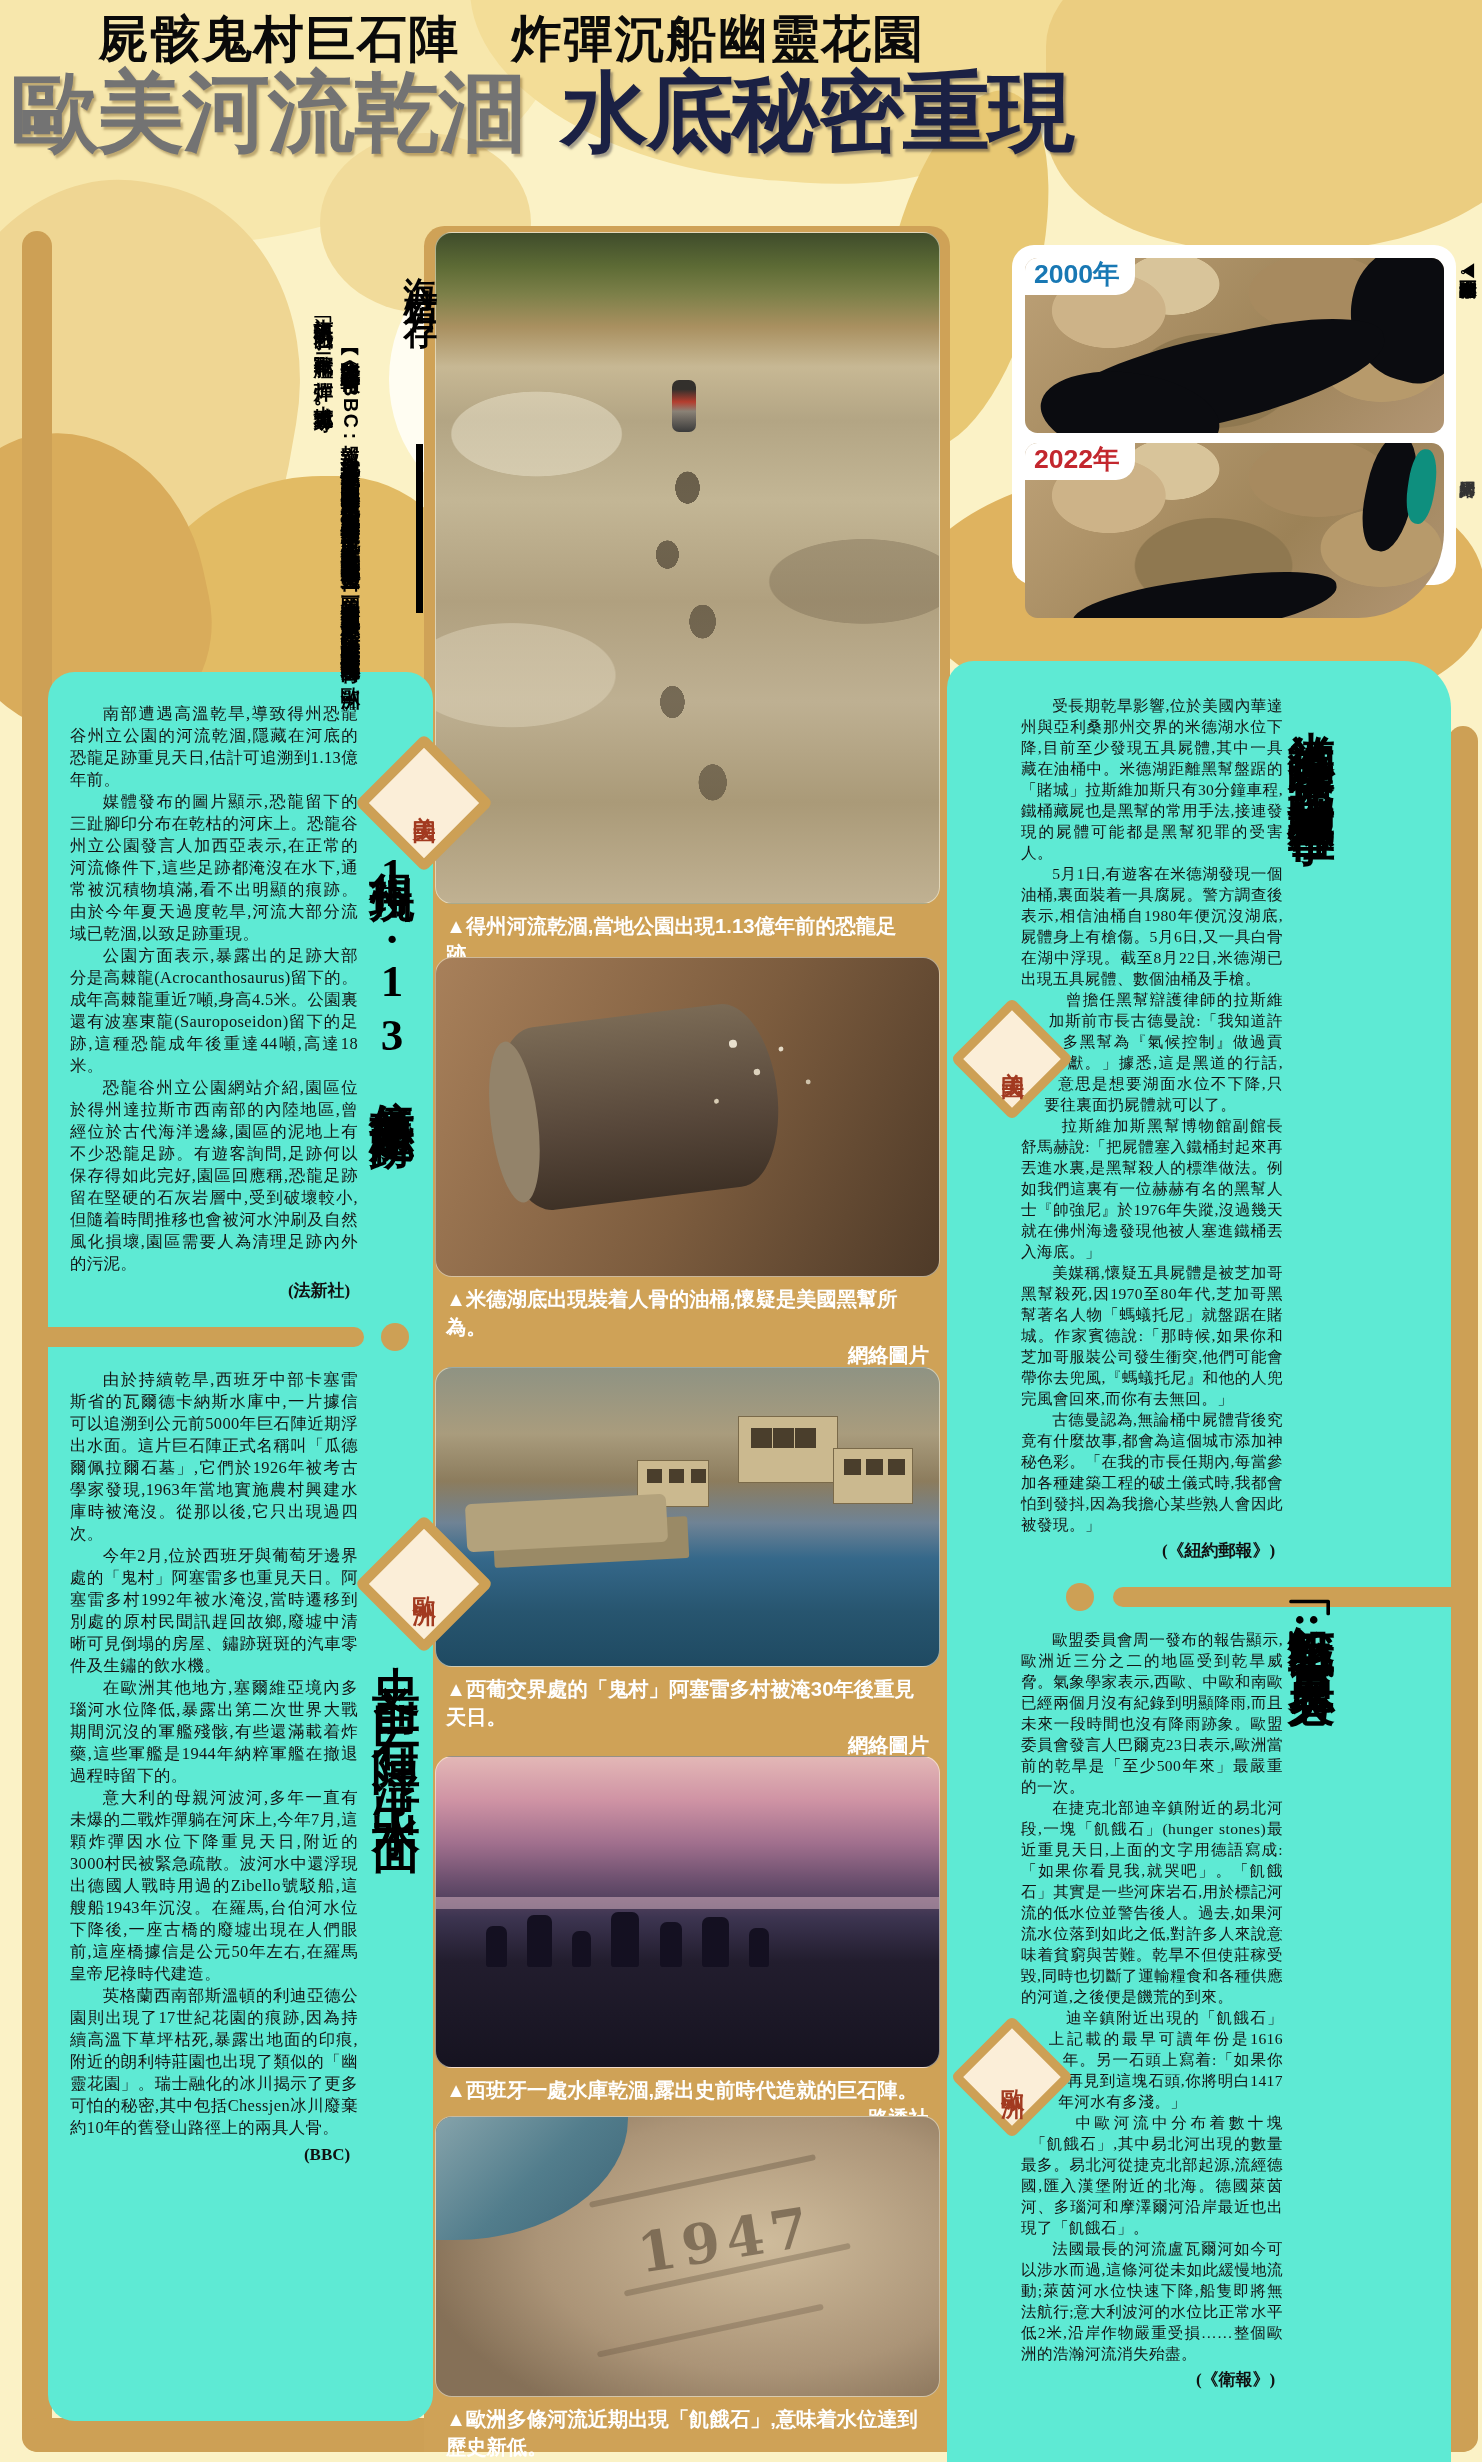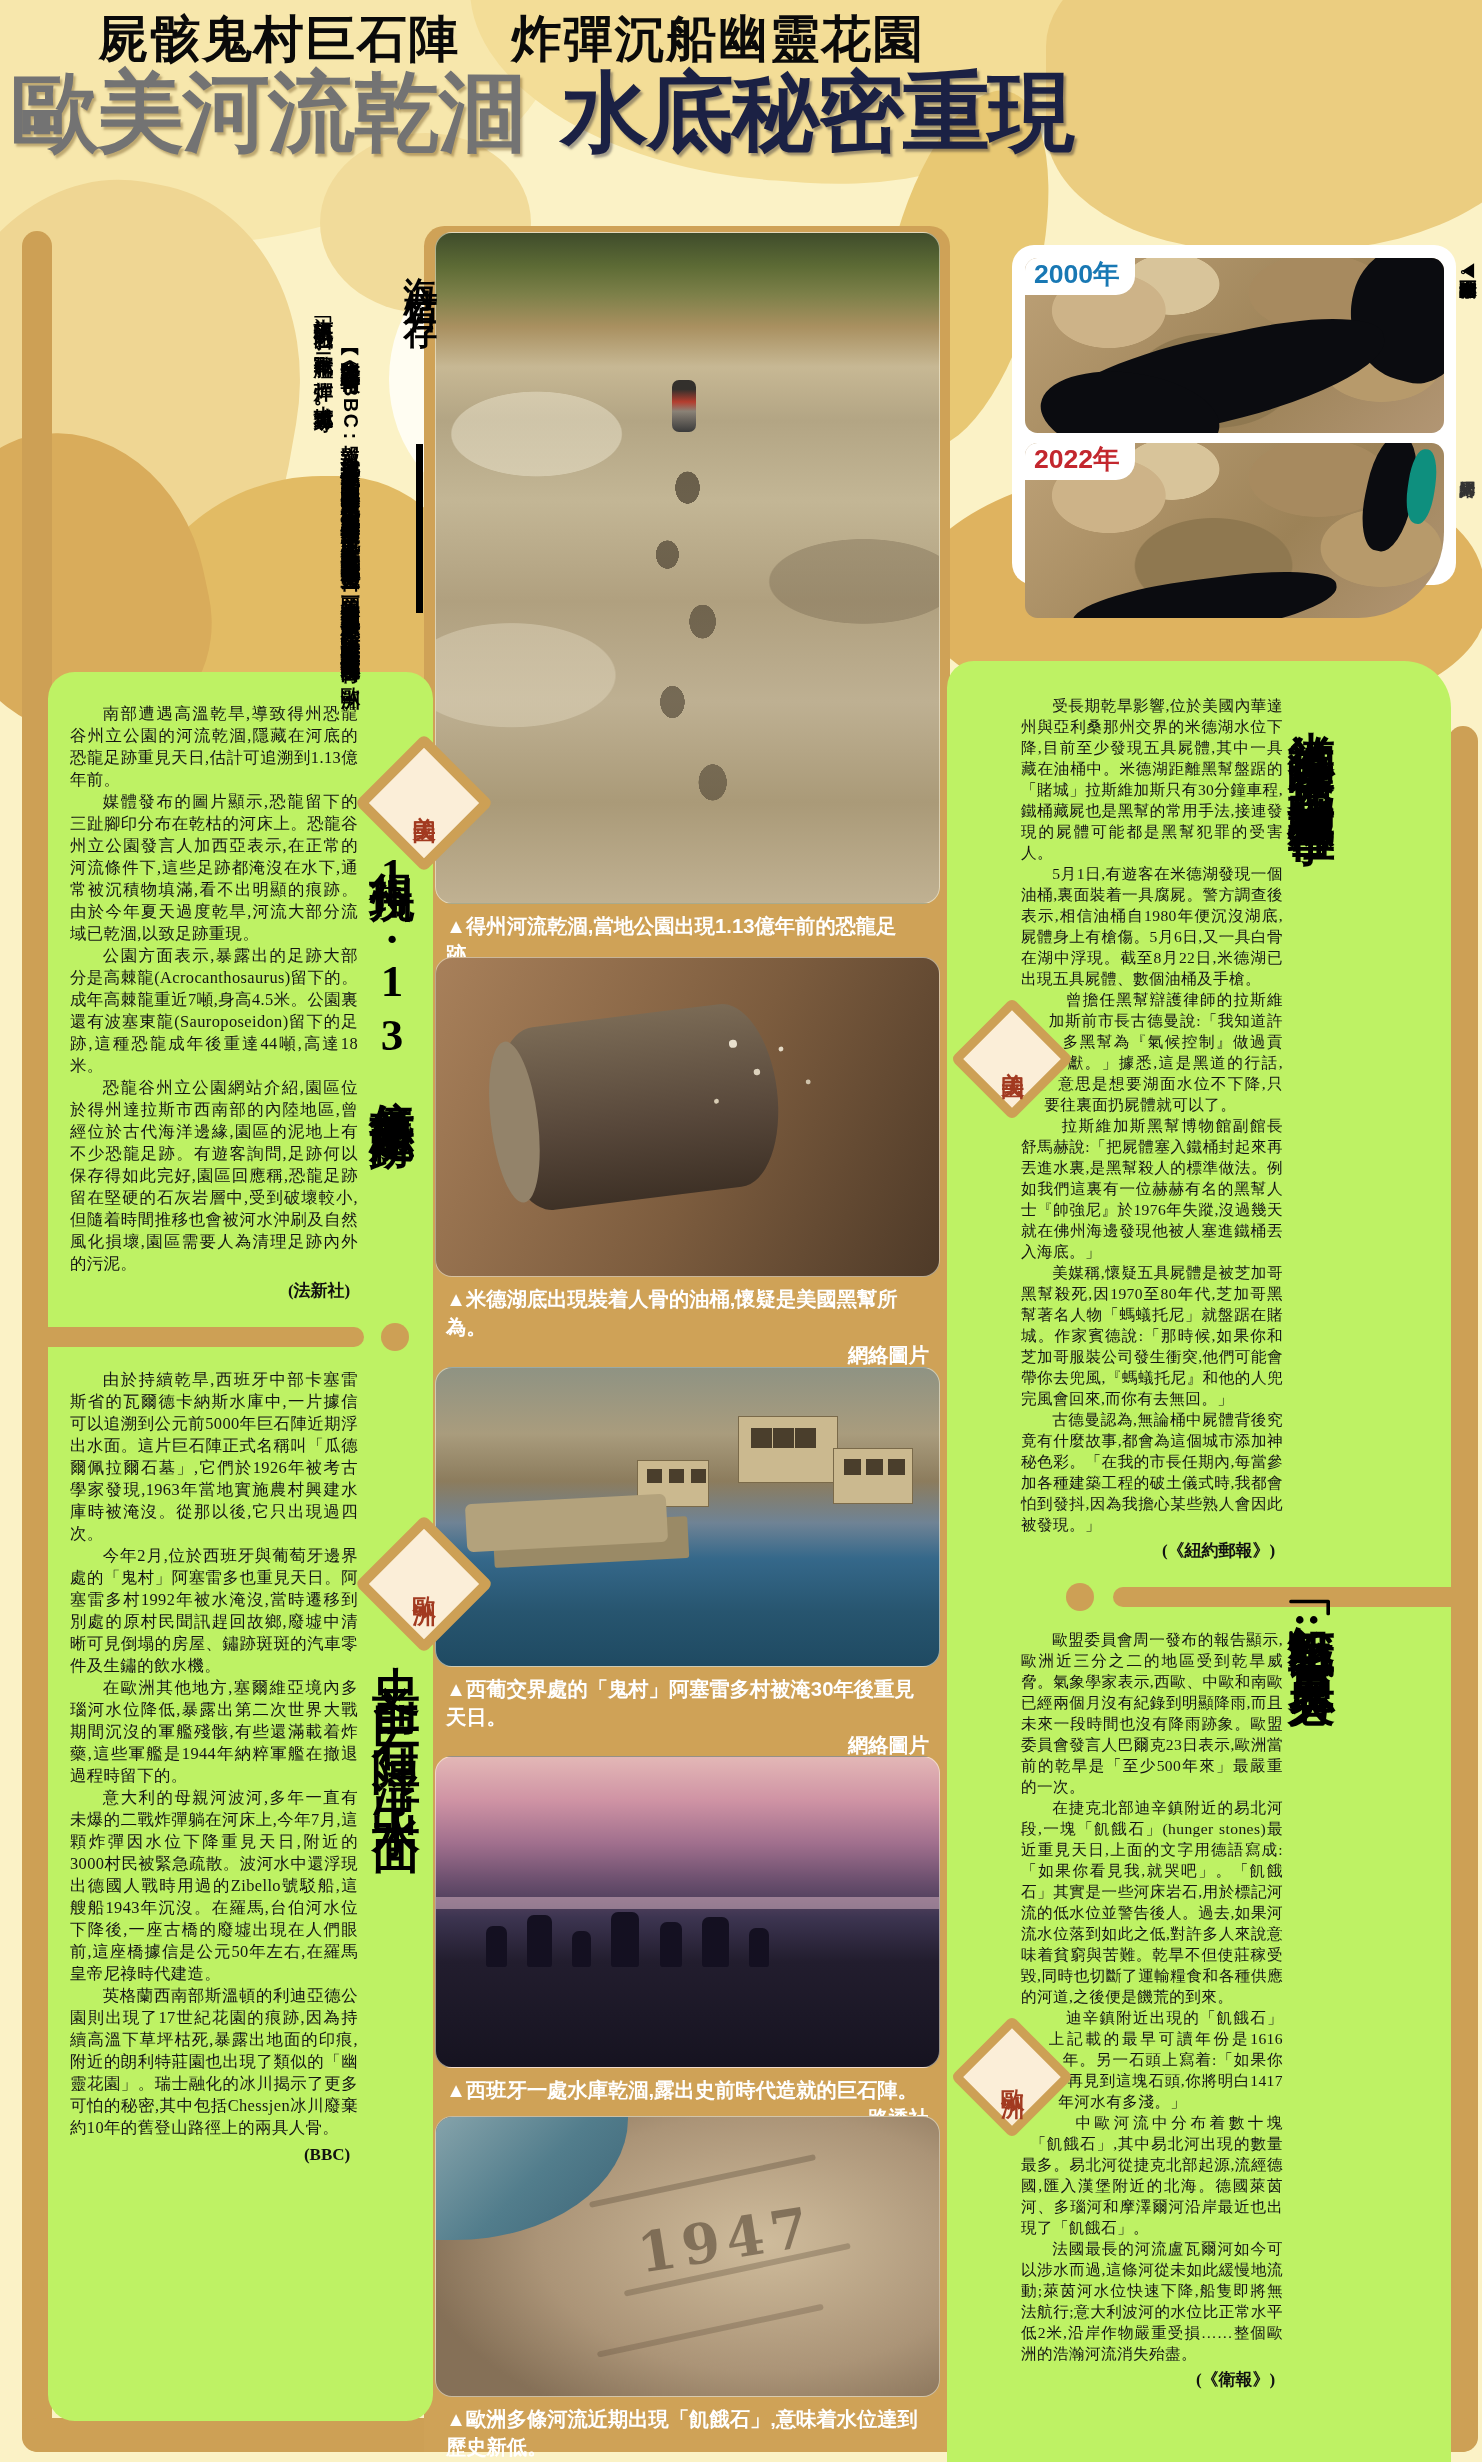--- a/index.html
+++ b/index.html
@@ -36,21 +36,21 @@
           font:700 19.5px/27px "Liberation Sans",sans-serif;letter-spacing:1.6px;color:#000;text-indent:2em;}
 
   
   .band{background:#CDA055;z-index:2;}
   .band-left{left:22px;top:231px;width:30px;height:2221px;border-radius:15.6px;}
   .band-right{left:1448px;top:726px;width:30px;height:1726px;border-radius:15.6px;}
   .band-bottom{left:22px;top:2418px;width:1456px;height:34px;border-radius:17px;}
   .gold-strip{left:424px;top:226px;width:526px;height:2226px;background:#CFA257;border-radius:20.3px 20.3px 0 0;z-index:2;}
 
   
-  .panel{background:#bef264;z-index:3;box-sizing:border-box;overflow:hidden;}
+  .panel{background:#5eead4;z-index:3;box-sizing:border-box;overflow:hidden;}
   .panel-left{left:48px;top:672px;width:385px;height:1749px;border-radius:26.6px;padding:31px 75px 23.4px 22px;}
   .panel-right{left:947px;top:661px;width:504px;height:1883px;border-radius:26.6px 47px 26.6px 26.6px;padding:34px 168px 23.4px 74px;}
 
   
   article p{margin:0;text-indent:2em;text-align:justify;color:#141414;
             font:400 16.4px/22px "Liberation Serif",serif;letter-spacing:0.4px;}
   .panel-right article p{font-size:15.6px;line-height:21px;}
   .source{display:block;text-align:right;font:700 17px/26.6px "Liberation Serif",serif;color:#111;padding-right:7.8px;margin-top:3.1px;}
 
   

